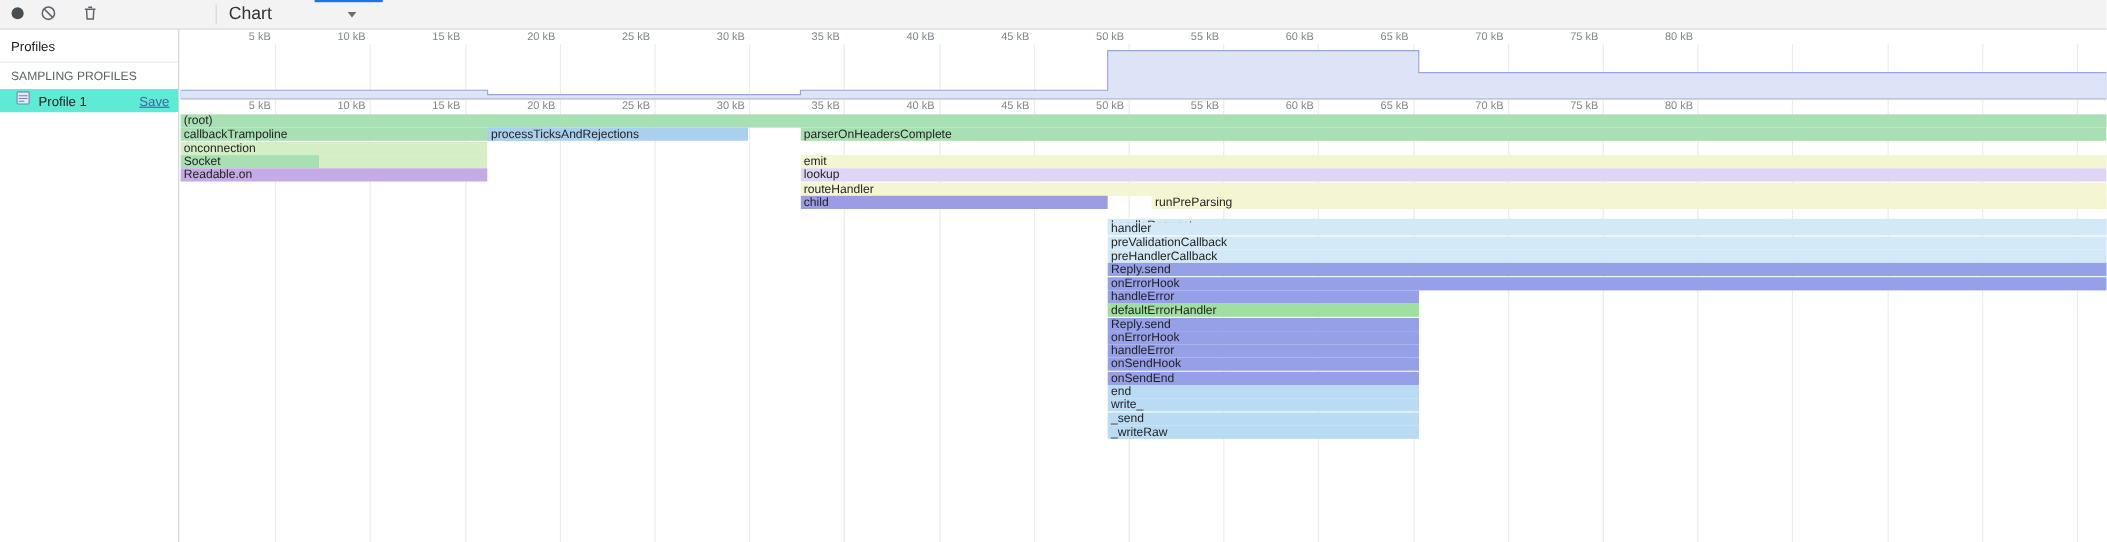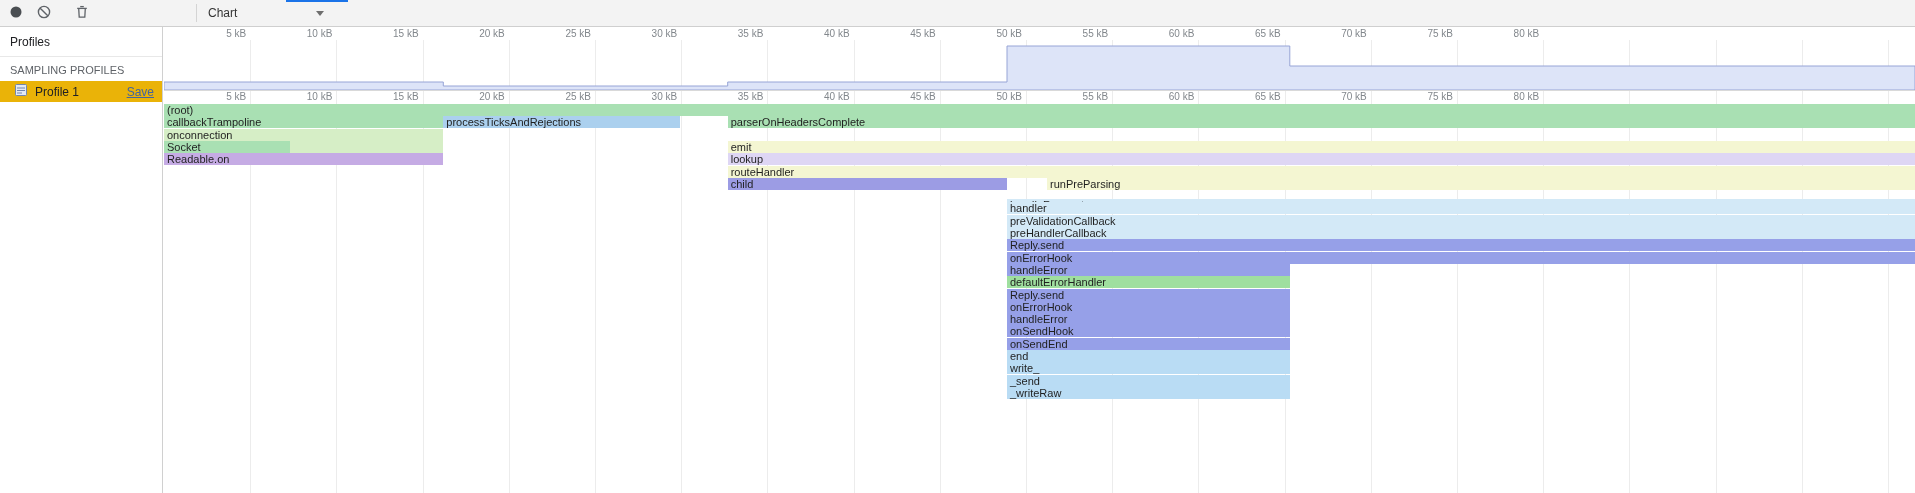--- a/index.html
+++ b/index.html
@@ -5,31 +5,31 @@
   html,body{margin:0;padding:0;width:1915px;height:493px;background:#fff;overflow:hidden;
     font-family:"Liberation Sans",sans-serif;}
   
   .toolbar{position:absolute;left:0;top:0;width:1915px;height:27px;background:#f3f3f3;
     border-bottom:1px solid #cfcfcf;box-sizing:border-box;}
   .tab-indicator{position:absolute;left:286px;top:0;width:62px;height:2px;}
   .tb-btn{position:absolute;top:4px;width:20px;height:20px;display:flex;align-items:center;
     justify-content:center;cursor:pointer;}
   .tb-sep{position:absolute;left:196px;top:4px;width:1px;height:18px;background:#d4d4d4;}
   .tb-select{position:absolute;left:204px;top:3px;height:20px;width:124px;display:flex;
-    align-items:center;justify-content:space-between;font-size:12px;color:#333;cursor:pointer;
+    align-items:center;justify-content:space-between;font-size:16px;color:#333;cursor:pointer;
     padding:0 4px;box-sizing:border-box;text-align:center;}
   .tb-select .arrow{width:0;height:0;border-left:4px solid transparent;
     border-right:4px solid transparent;border-top:5px solid #6e6e6e;}
   
   .sidebar{position:absolute;left:0;top:27px;width:163px;bottom:0;background:#fff;
     border-right:1px solid #d0d0d0;box-sizing:border-box;}
   .sb-title{padding:8px 10px 7px;font-size:12px;color:#202124;border-bottom:1px solid #e8e8e8;}
   .sb-section{padding:7px 10px 5px;font-size:11px;color:#5f6368;}
   .sb-item{height:21px;display:flex;align-items:center;padding:0 8px 0 14px;gap:7px;cursor:pointer;}
-  .sb-item.selected{background:#eab308;}
+  .sb-item.selected{background:#5eead4;}
   .p-name{flex:1;font-size:12px;color:#202124;}
   .save{font-size:12px;color:#44659d;text-decoration:underline;cursor:pointer;}
   
   .main{position:absolute;left:164px;top:27px;width:1751px;bottom:0;overflow:hidden;background:#fff;}
   #gridlines{position:absolute;left:0;top:13px;right:0;bottom:0;}
   .vline{position:absolute;top:0;bottom:0;width:1px;background:#ececec;}
   .ruler{position:absolute;left:0;right:0;height:14px;}
   #ruler-top{top:0;}
   #ruler-bottom{top:63px;}
   .ruler-label{position:absolute;top:1px;width:52px;text-align:right;font-size:10px;color:#82878c;

